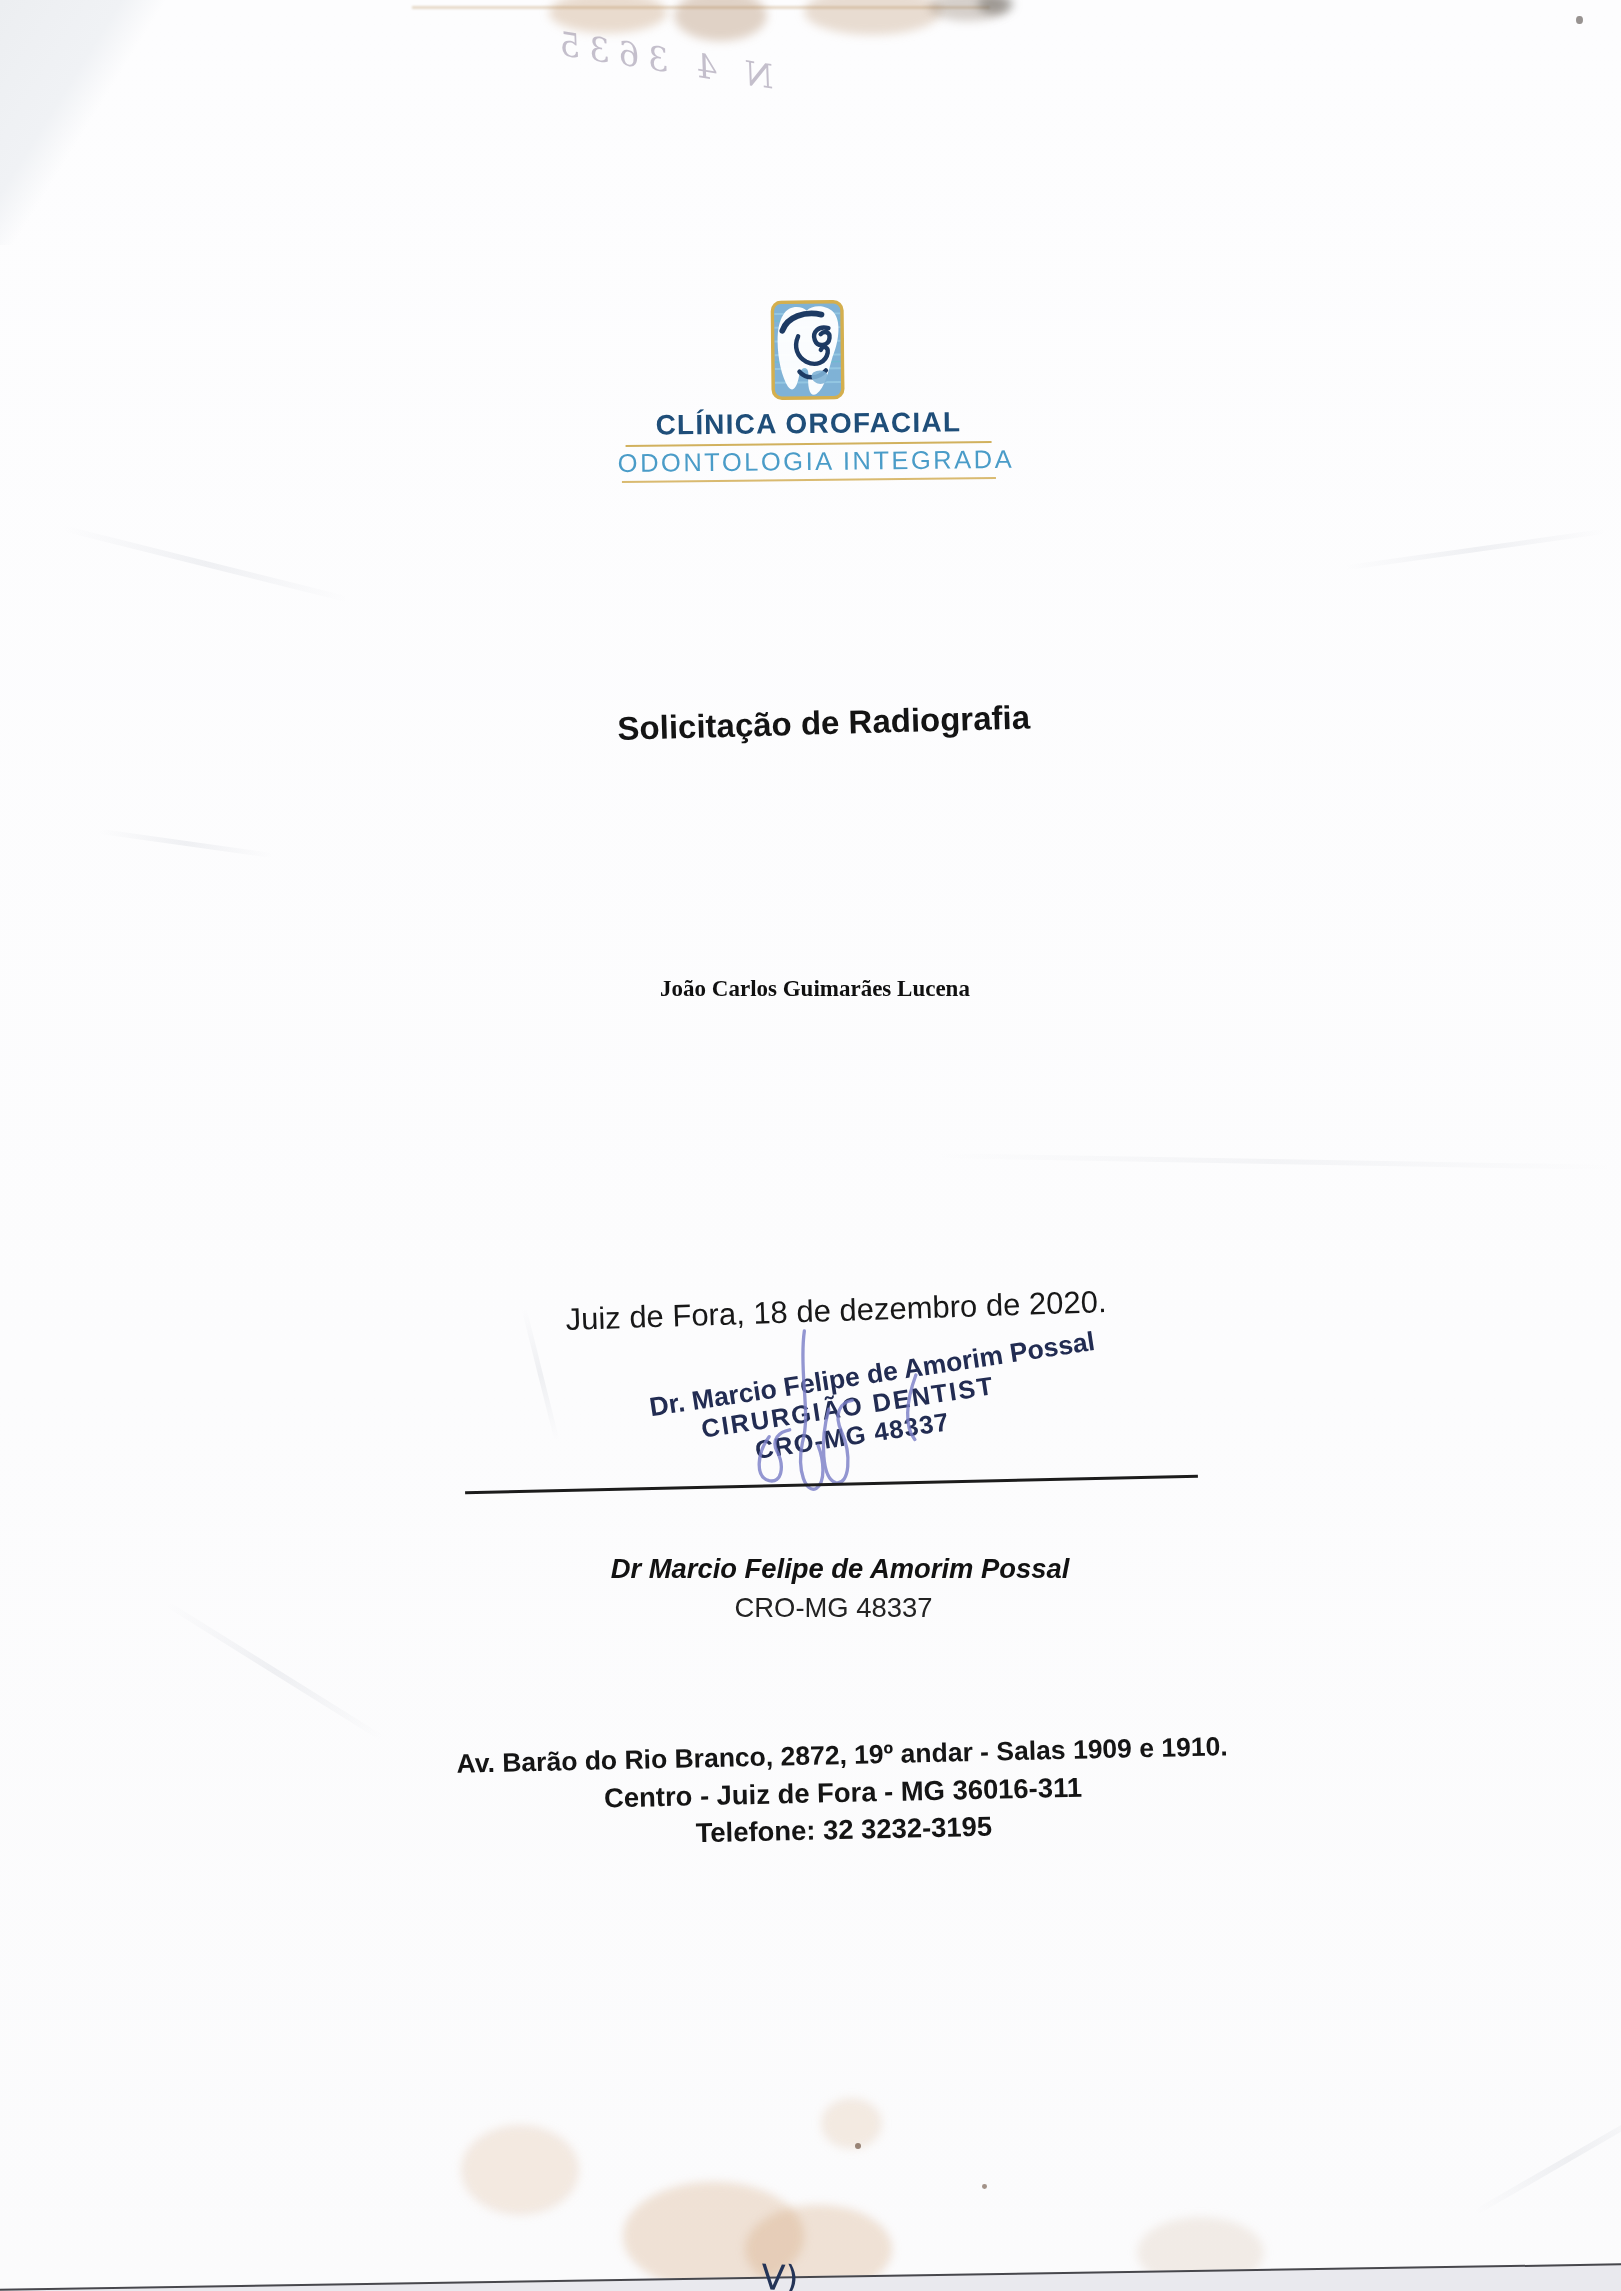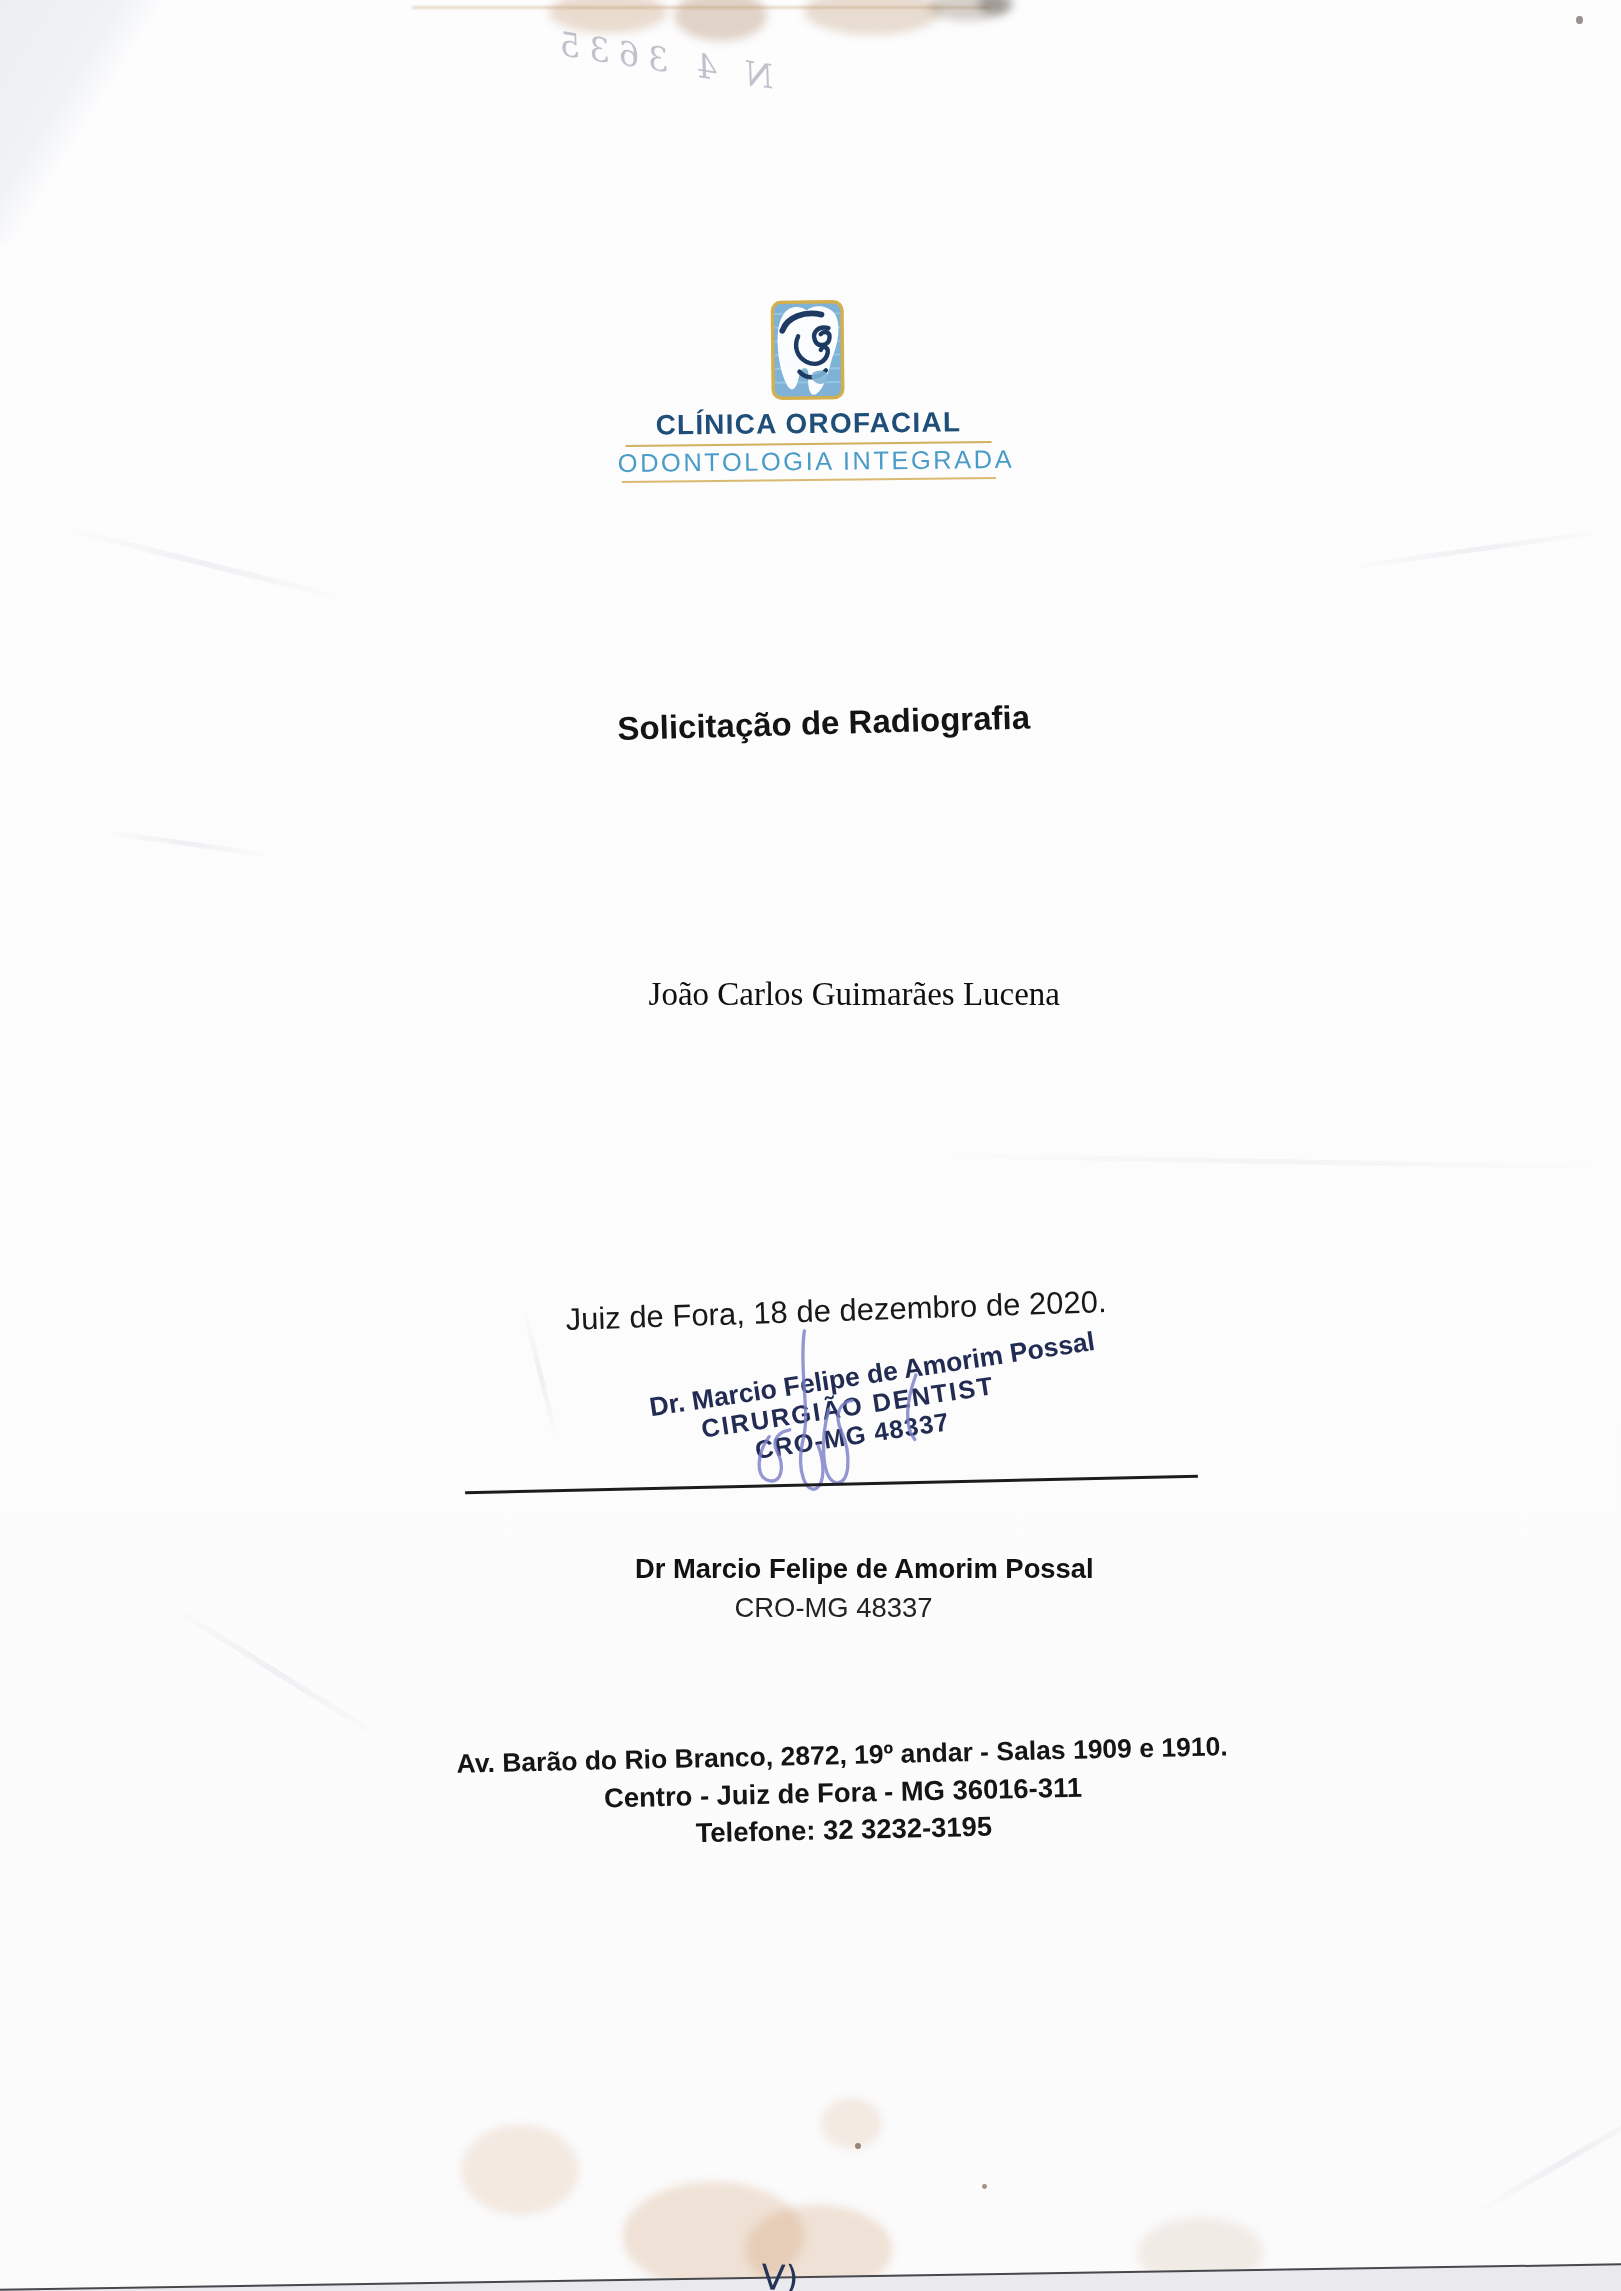--- a/index.html
+++ b/index.html
@@ -58,23 +58,23 @@
     font-weight:700;font-size:33px;color:#141414;
     white-space:nowrap;
   }
 
   .body-text{
     left:261px;top:864px;width:1176px;
     font-family:"Liberation Serif","DejaVu Serif",serif;
     font-size:32px;line-height:49px;color:#101010;
   }
   .patient-name{
-    left:570px;top:976px;width:490px;text-align:right;
+    left:570px;top:976px;width:490px;text-align:center;
     font-family:"Liberation Serif","DejaVu Serif",serif;
-    font-size:33px;color:#101010;white-space:nowrap;
+    font-size:23px;color:#101010;white-space:nowrap;font-weight:bold;
   }
 
   .date-line{
     left:565px;top:1302px;
     transform:rotate(-1.9deg);transform-origin:left top;
     font-size:31px;color:#181818;white-space:nowrap;
   }
 
   
   .stamp{
@@ -89,22 +89,22 @@
   .stamp .s2{font-size:25.5px;letter-spacing:2px;white-space:nowrap;}
   .stamp .s3{font-size:25.5px;letter-spacing:1px;white-space:nowrap;}
 
   .sig-line{
     left:465px;top:1483px;width:733px;height:2.9px;
     background:#1c1c1c;
     transform:rotate(-1.3deg);
   }
 
   .doctor-name{
-    left:635px;top:1553px;width:470px;
-    font-weight:700;font-size:27.4px;color:#121212;white-space:nowrap;
+    left:605px;top:1553px;width:470px;text-align:center;
+    font-weight:700;font-size:27.4px;color:#121212;white-space:nowrap;font-style:italic;
   }
   .cro-line{
     left:733px;top:1592px;width:201px;text-align:center;
     font-size:27.4px;color:#232323;white-space:nowrap;
   }
 
   .footer{
     left:402px;top:1737px;width:882px;text-align:center;
     transform:rotate(-1.3deg);
     font-weight:700;color:#151515;

